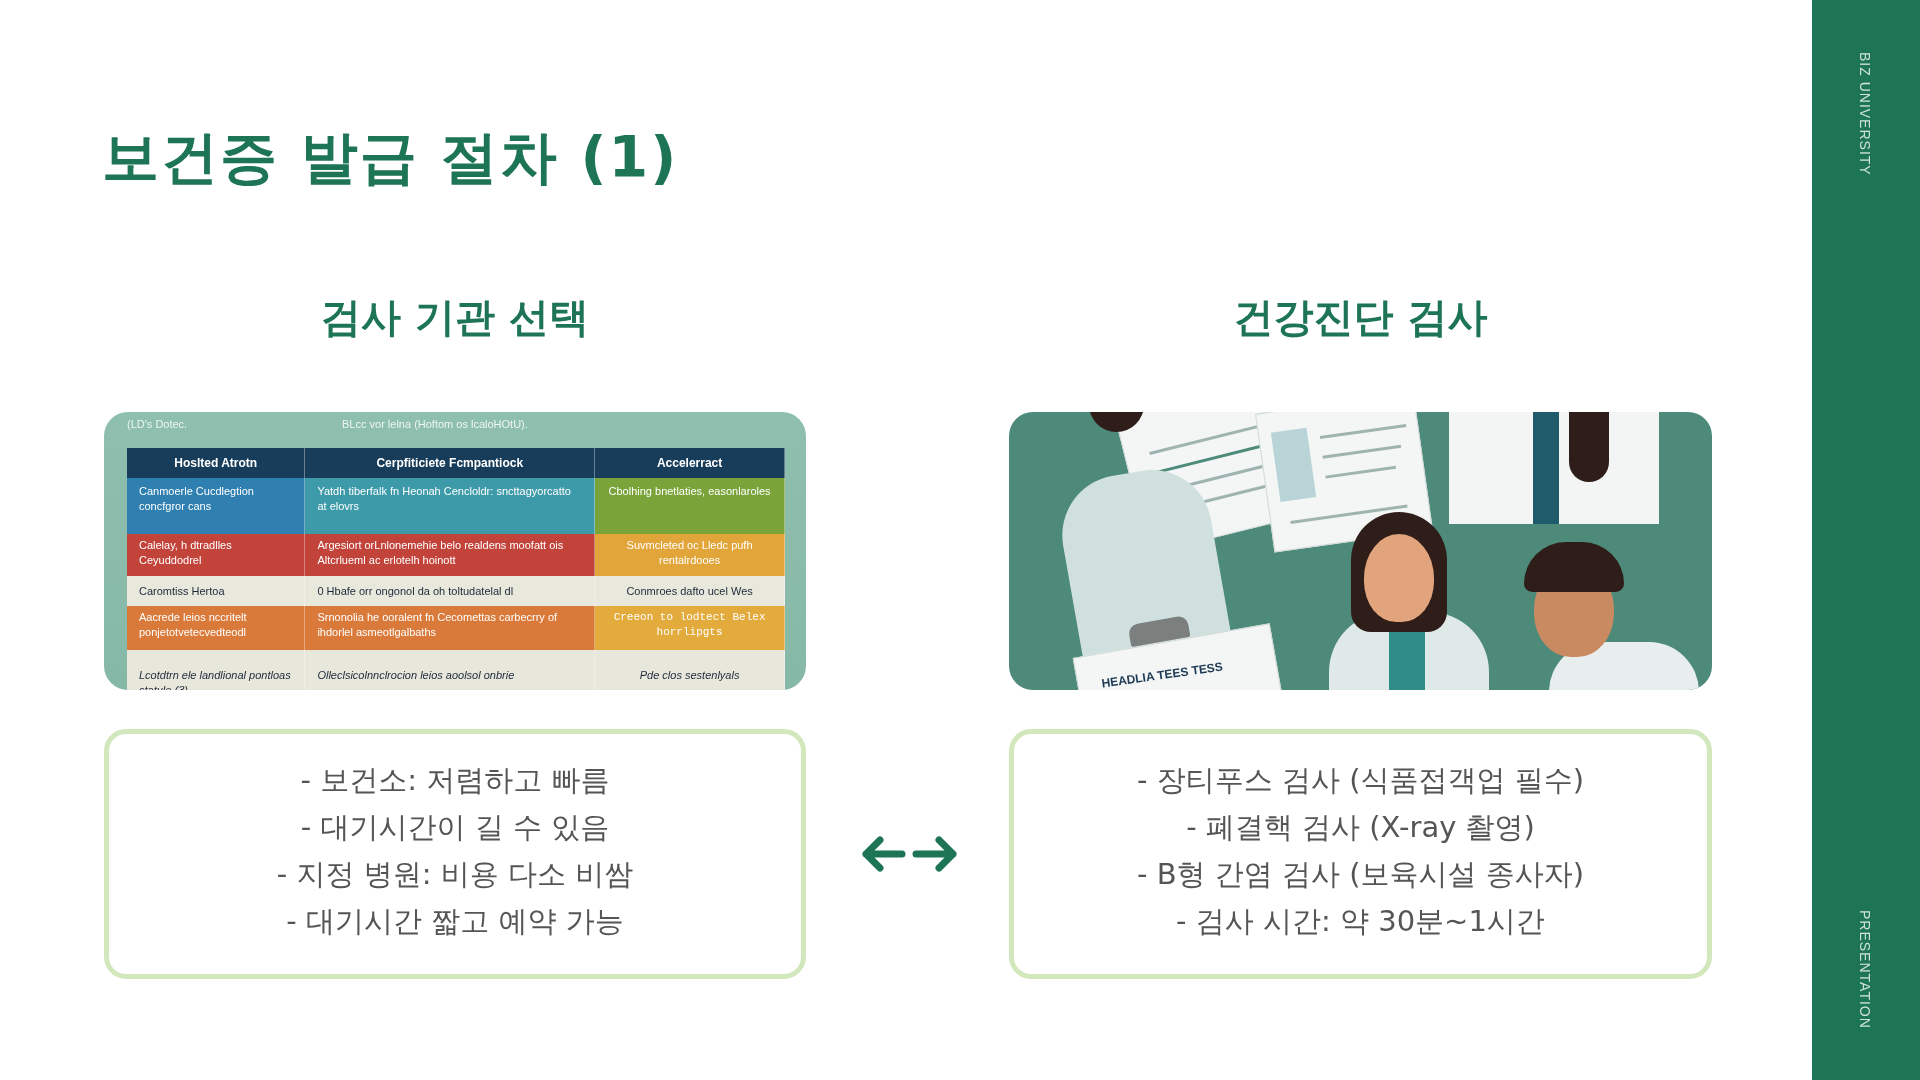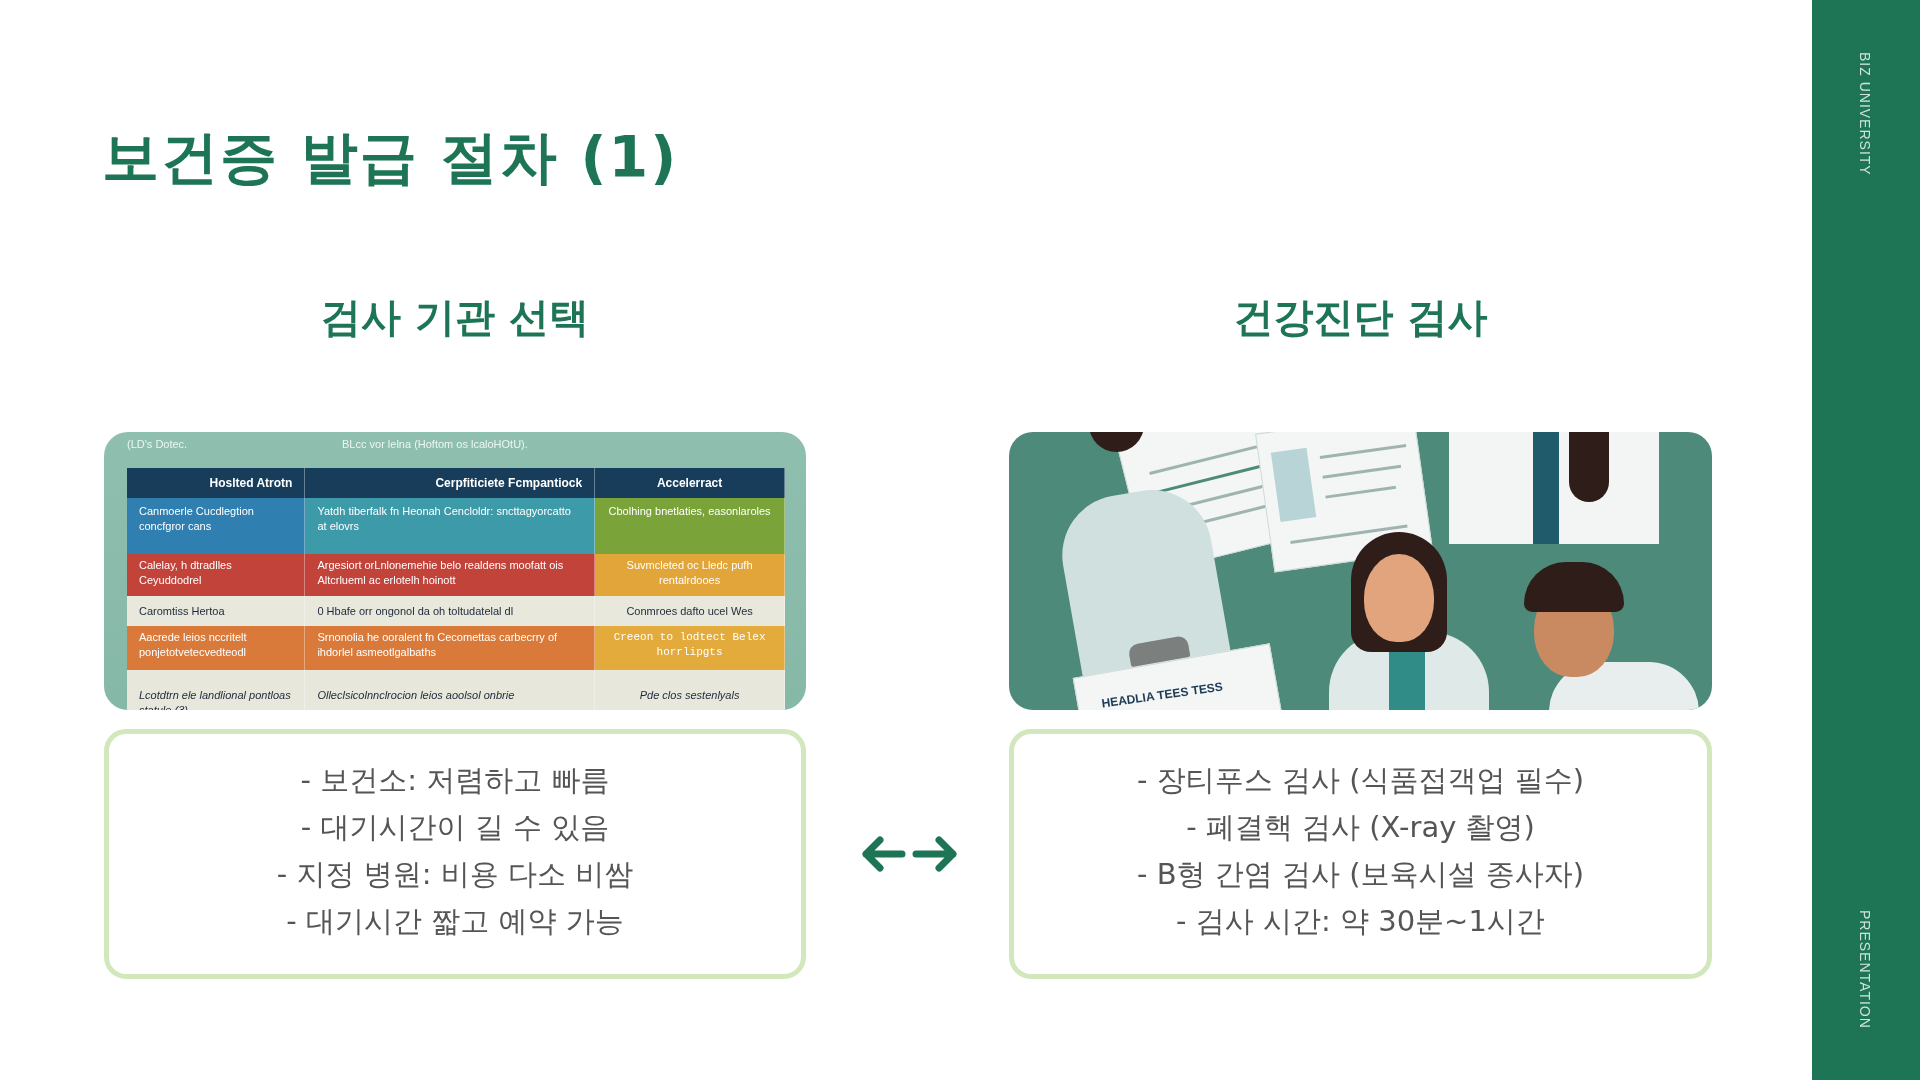--- a/index.html
+++ b/index.html
@@ -15,28 +15,28 @@
   .title { position: absolute; left: 102px; top: 122px; font-size: 57px; font-weight: bold; color: #1e7555;
            letter-spacing: 2px; white-space: nowrap; line-height: 70px; }
 
   .col { position: absolute; top: 0; height: 838px; }
   .col-left { left: 104px; width: 702px; }
   .col-right { left: 1009px; width: 703px; }
 
   .heading { position: absolute; left: 0; width: 100%; top: 290px; text-align: center; font-size: 40px;
              font-weight: bold; color: #1e7555; line-height: 54px; white-space: nowrap; }
 
-  .image { position: absolute; left: 0; top: 432px; width: 100%; height: 278px; border-radius: 24px; overflow: hidden; }
+  .image { position: absolute; left: 0; top: 412px; width: 100%; height: 278px; border-radius: 24px; overflow: hidden; }
 
   
   .img-table { background: linear-gradient(180deg, #8fbfae 0%, #86b8a8 100%); }
   .tbl-caption { position: absolute; top: 6px; font-size: 11px; color: #eef6f2; font-family: "Liberation Sans", sans-serif; white-space: nowrap; }
   .tbl { position: absolute; left: 23px; top: 36px; width: 658px; border-collapse: collapse; font-family: "Liberation Sans", sans-serif; }
   .tbl td, .tbl th { font-size: 11px; padding: 4px 12px; vertical-align: top; line-height: 15px; border-right: 1px solid rgba(255,255,255,0.35); }
-  .tbl th { background: #173d5b; color: #ffffff; text-align: right; height: 30px; vertical-align: middle; font-weight: bold; font-size: 12px; }
+  .tbl th { background: #173d5b; color: #ffffff; text-align: center; height: 30px; vertical-align: middle; font-weight: bold; font-size: 12px; }
   .tbl th:last-child { text-align: center; }
   .tbl td:last-child { text-align: center; }
   .r1 td { height: 56px; color: #ffffff; padding-top: 6px; }
   .r1 td:nth-child(1) { background: #2f7fb0; }
   .r1 td:nth-child(2) { background: #3d9aa8; }
   .r1 td:nth-child(3) { background: #7aa43a; }
   .r2 td { height: 42px; color: #ffffff; padding-top: 4px; }
   .r2 td:nth-child(1), .r2 td:nth-child(2) { background: #c2433a; }
   .r2 td:nth-child(3) { background: #e1a53a; }
   .r3 td { height: 30px; background: #e8e8dc; color: #1d2a3a; vertical-align: middle; }

